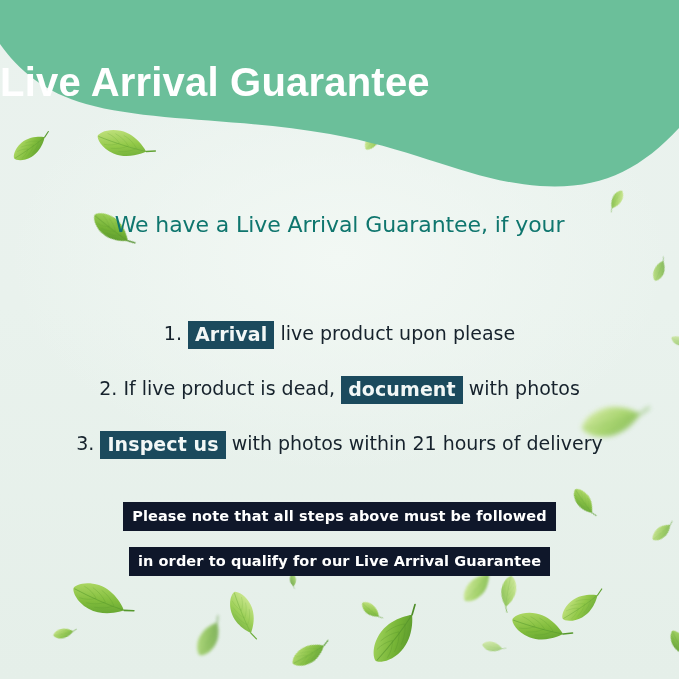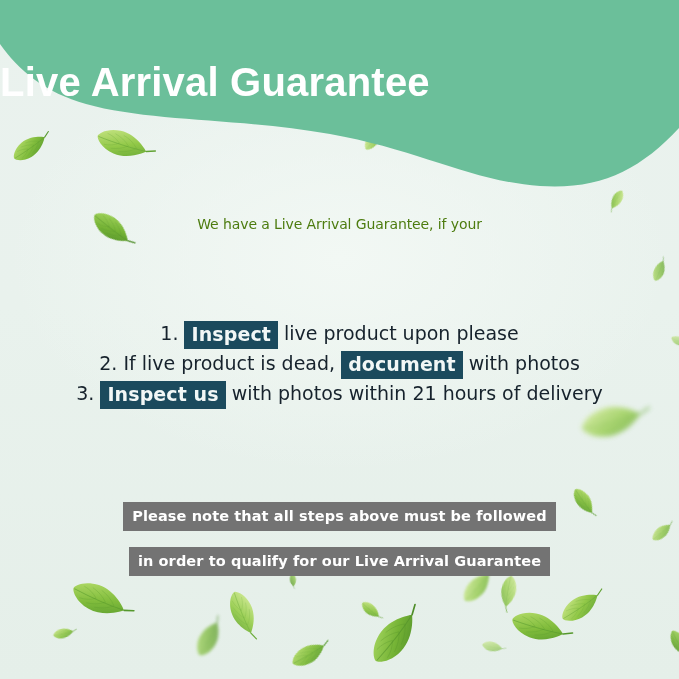--- a/index.html
+++ b/index.html
@@ -78,23 +78,23 @@
     width: 679px;
     height: 679px;
   }
 
   .intro {
     position: absolute;
     left: 50px;
     top: 211px;
     width: 579px;
     text-align: center;
-    color: #4d7c0f;
+    color: #0f766e;
     font-family: "DejaVu Sans", sans-serif;
-    font-size: 14px;
+    font-size: 22px;
     line-height: 27.5px;
     letter-spacing: -0.1px;
   }
   .intro .ln { display: block; white-space: nowrap; }
 
   .steps {
     position: absolute;
     left: 20px;
     top: 318px;
     width: 639px;
@@ -102,21 +102,21 @@
   .step {
     display: block;
     width: 100%;
     text-align: center;
     color: #16222c;
     font-family: "DejaVu Sans", sans-serif;
     font-size: 19px;
     line-height: 30px;
     white-space: nowrap;
   }
-  .step + .step { }
+  .step + .step { margin-top: 25px; }
 
   .hl {
     display: inline-block;
     background: #1b4a5d;
     color: #f2f7f6;
     font-weight: bold;
     padding: 1px 7px 3px 7px;
     line-height: 24px;
     vertical-align: baseline;
     position: relative;
@@ -127,21 +127,21 @@
   
   .note {
     position: absolute;
     left: 0;
     top: 502px;
     width: 679px;
     text-align: center;
   }
   .note-bar {
     display: inline-block;
-    background: #737373;
+    background: #0f172a;
     color: #ffffff;
     font-family: "DejaVu Sans", sans-serif;
     font-weight: bold;
     font-size: 14.5px;
     line-height: 24px;
     padding: 2px 9px 3px 9px;
     letter-spacing: 0.1px;
     white-space: nowrap;
   }
   .note-row + .note-row { margin-top: 16px; }
@@ -795,21 +795,21 @@
   <div class="content">
 
     <div class="intro">
       <span class="ln">We have a Live Arrival Guarantee, if your</span>
     </div>
 
     <div class="steps">
 
       <div class="step">
         <span>1.</span>
-        <span class="hl">Inspect</span>
+        <span class="hl">Arrival</span>
         <span>live product upon please</span>
       </div>
 
       <div class="step">
         <span>2.</span>
         <span>If live product is dead,</span>
         <span class="hl">document</span>
         <span>with photos</span>
       </div>
 

